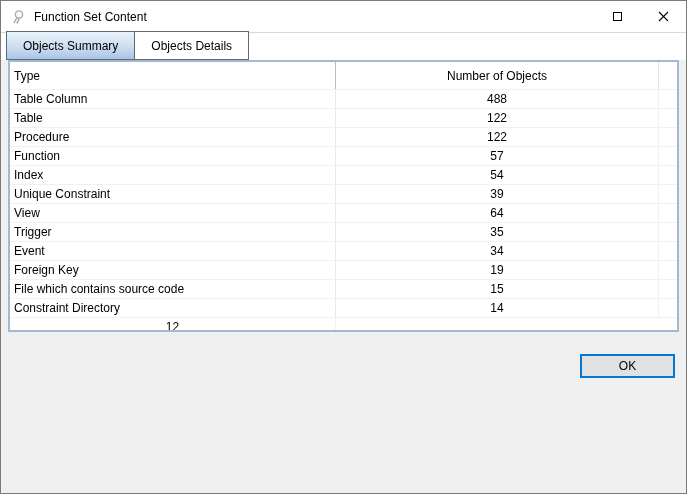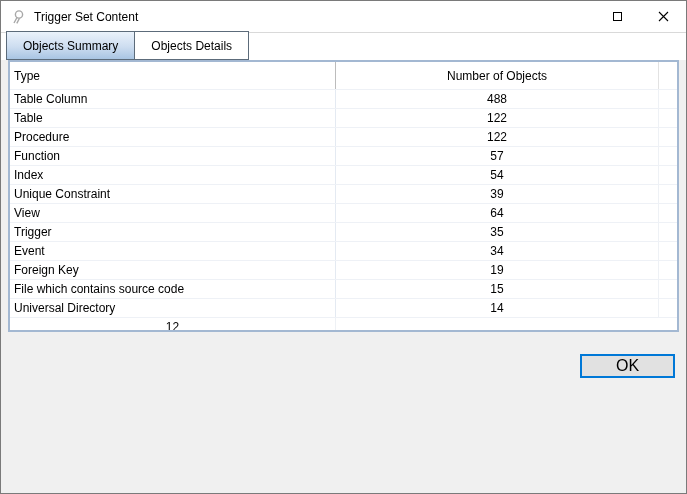--- a/index.html
+++ b/index.html
@@ -43,35 +43,35 @@
   .row { height:19px; border-bottom:1px solid #eef1f6; }
   .td-type { padding-left:4px; line-height:18px; border-right:1px solid #e4eaf2; white-space:nowrap; overflow:hidden; }
   .td-num  { text-align:center; line-height:18px; border-right:1px solid #eef1f5; }
   .td-fill { }
   
   .footer { position:relative; height:61px; }
   .ok-btn {
     position:absolute; right:11px; top:22px;
     width:95px; height:24px;
     background:#e1e1e1; border:2px solid #0078d7;
-    font-family:"Liberation Sans", sans-serif; font-size:16px; color:#000;
+    font-family:"Liberation Sans", sans-serif; font-size:12px; color:#000;
     display:flex; align-items:center; justify-content:center;
   }
 </style>
 </head>
 <body>
 
 <div class="dialog">
 
   <div class="titlebar">
     <svg class="app-icon" viewBox="0 0 16 16">
       <circle cx="9" cy="5.5" r="3.6" fill="none" stroke="#a8a8a8" stroke-width="1.4"></circle>
       <path d="M7 8.5 L4 14 M9.5 9.2 L6.8 14.4" fill="none" stroke="#a8a8a8" stroke-width="1.4"></path>
     </svg>
-    <div class="title-text">Trigger Set Content</div>
+    <div class="title-text">Function Set Content</div>
     <div class="win-btn">
       <div class="max-glyph"></div>
     </div>
     <div class="win-btn">
       <svg width="11" height="11" viewBox="0 0 11 11">
         <path d="M1 1 L10 10 M10 1 L1 10" stroke="#000" stroke-width="1.1" fill="none"></path>
       </svg>
     </div>
   </div>
 
@@ -140,21 +140,21 @@
           <div class="td-type">Foreign Key</div>
           <div class="td-num">19</div>
           <div class="td-fill"></div>
         </div>
         <div class="row">
           <div class="td-type">File which contains source code</div>
           <div class="td-num">15</div>
           <div class="td-fill"></div>
         </div>
         <div class="row">
-          <div class="td-type">Universal Directory</div>
+          <div class="td-type">Constraint Directory</div>
           <div class="td-num">14</div>
           <div class="td-fill"></div>
         </div>
         <div class="row">
           <div class="td-num">12</div>
           <div class="td-fill"></div>
         </div>
         <div class="row">
           <div class="td-num">1</div>
           <div class="td-fill"></div>

